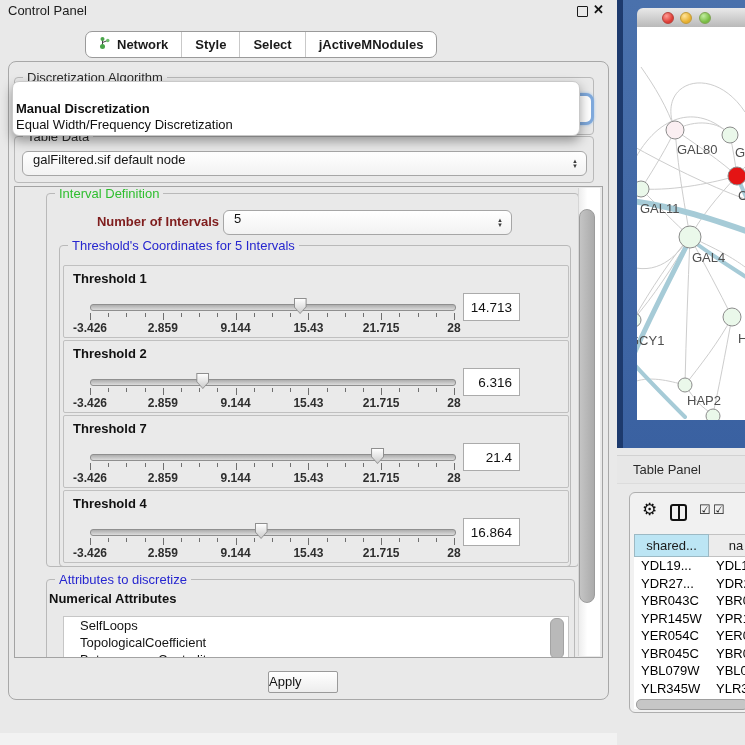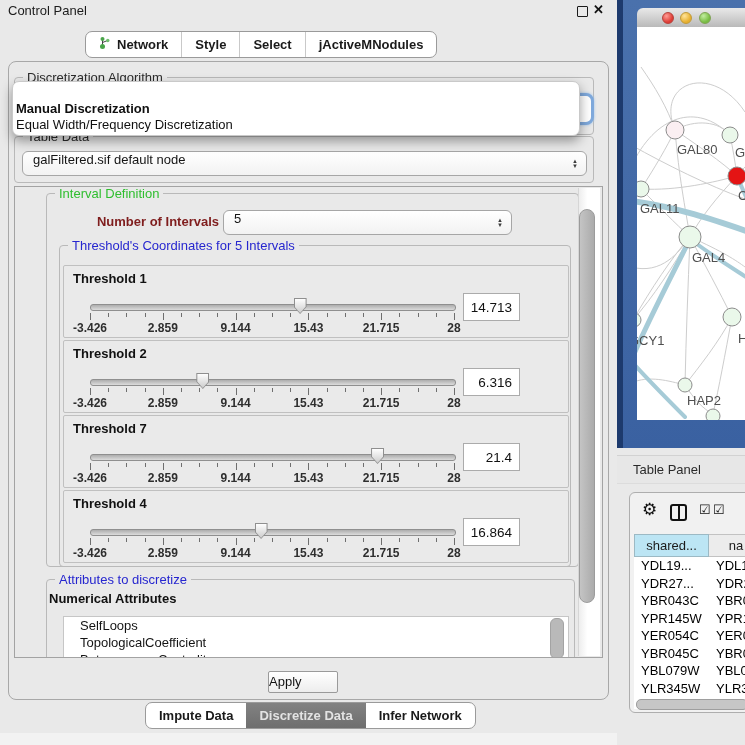--- a/index.html
+++ b/index.html
@@ -372,31 +372,20 @@
         <div id="attr-sb"></div>
       </div>
 
       <div id="sp-track">
         <div id="sp-thumb"></div>
       </div>
     </div>
 
     <div id="apply-btn">Apply</div>
 
-    <div id="bottom-tabs">
-        <div class="tab">
-          <span>Impute Data</span>
-        </div>
-        <div class="tab sel">
-          <span>Discretize Data</span>
-        </div>
-        <div class="tab">
-          <span>Infer Network</span>
-        </div>
-      </div>
   </div>
 
   <div id="bottom-strip"></div>
 
   <div id="rt">
     <div id="rt-blue"></div>
     <div id="rt-navy"></div>
 
     <div id="net-titlebar">
       <span class="light" id="light-red"></span>

